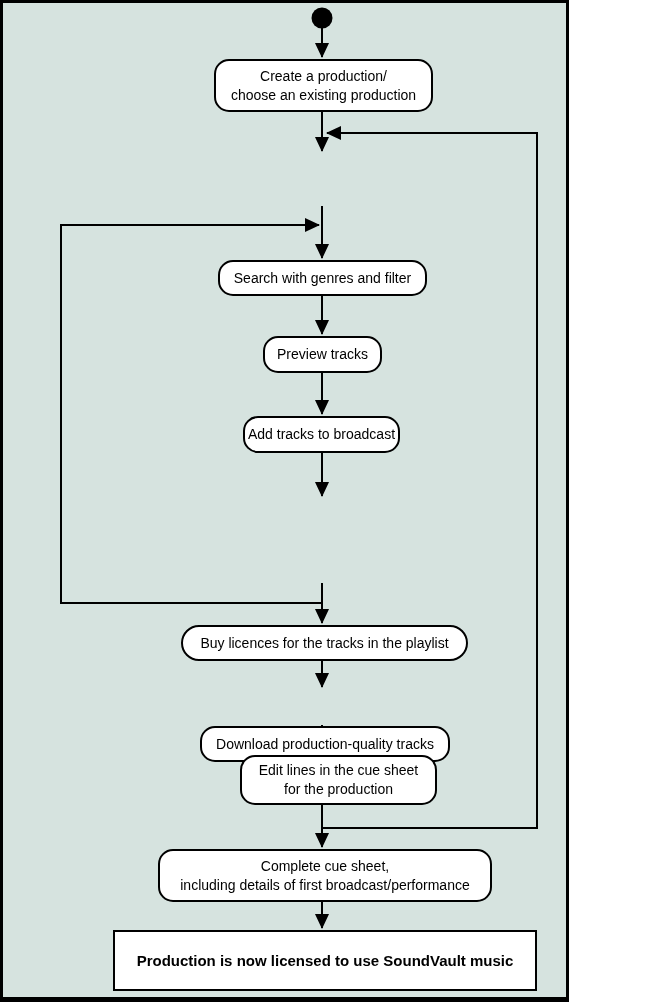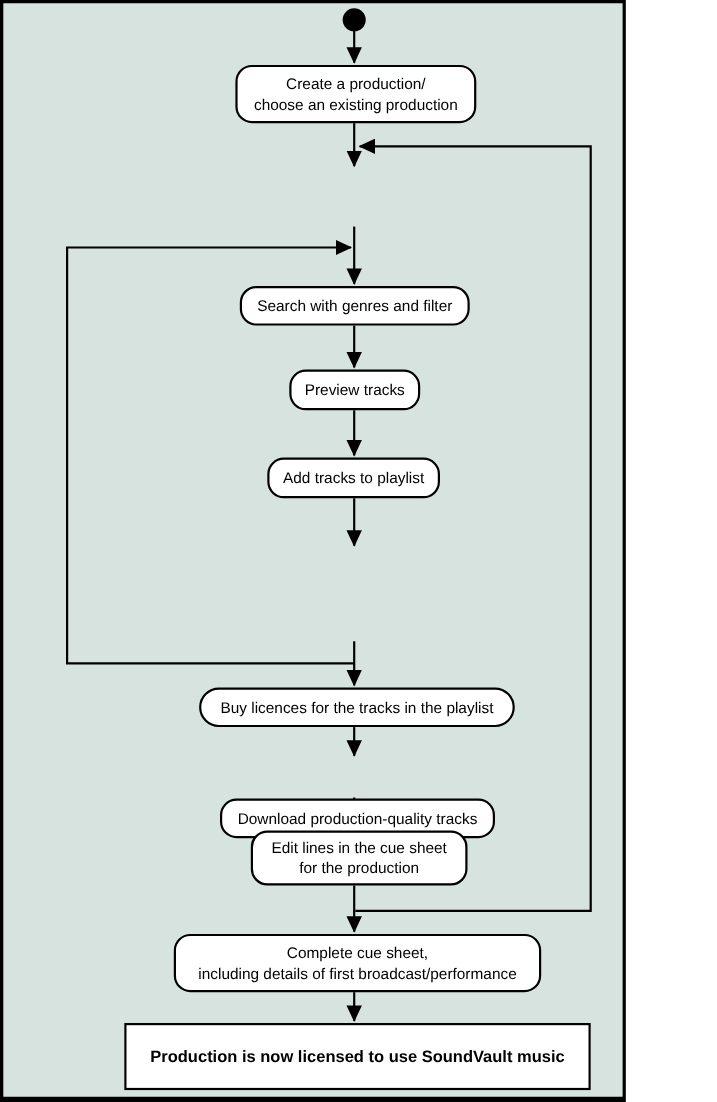--- a/index.html
+++ b/index.html
@@ -85,28 +85,28 @@
   </svg>
 
   <div class="node" style="left:214px; top:59px;  width:219px; height:53px;">Create a production/
 choose an existing production</div>
 
 
   <div class="node" style="left:206px; top:260px; width:209px; height:36px;margin-left:12px;">Search with genres and filter</div>
 
   <div class="node" style="left:263px; top:336px; width:119px; height:37px;text-align:right;">Preview tracks</div>
 
-  <div class="node" style="left:243px; top:416px; width:157px; height:37px;">Add tracks to playlist</div>
+  <div class="node" style="left:243px; top:416px; width:157px; height:37px;">Add tracks to broadcast</div>
 
 
   <div class="node" style="left:181px; top:625px; width:287px; height:36px;border-radius:18px;">Buy licences for the tracks in the playlist</div>
 
   <div class="node" style="left:200px; top:726px; width:250px; height:36px;">Download production-quality tracks</div>
 
-  <div class="node" style="left:228px; top:755px; width:197px; height:50px;">Edit lines in the cue sheet
+  <div class="node" style="left:240px; top:755px; width:197px; height:50px;">Edit lines in the cue sheet
 for the production</div>
 
   <div class="node" style="left:158px; top:849px; width:334px; height:53px;">Complete cue sheet,
 including details of first broadcast/performance</div>
 
   <div class="node final" style="left:113px; top:930px; width:424px; height:61px;">Production is now licensed to use SoundVault music</div>
 
   <div class="frame"></div>
 </div>
 

